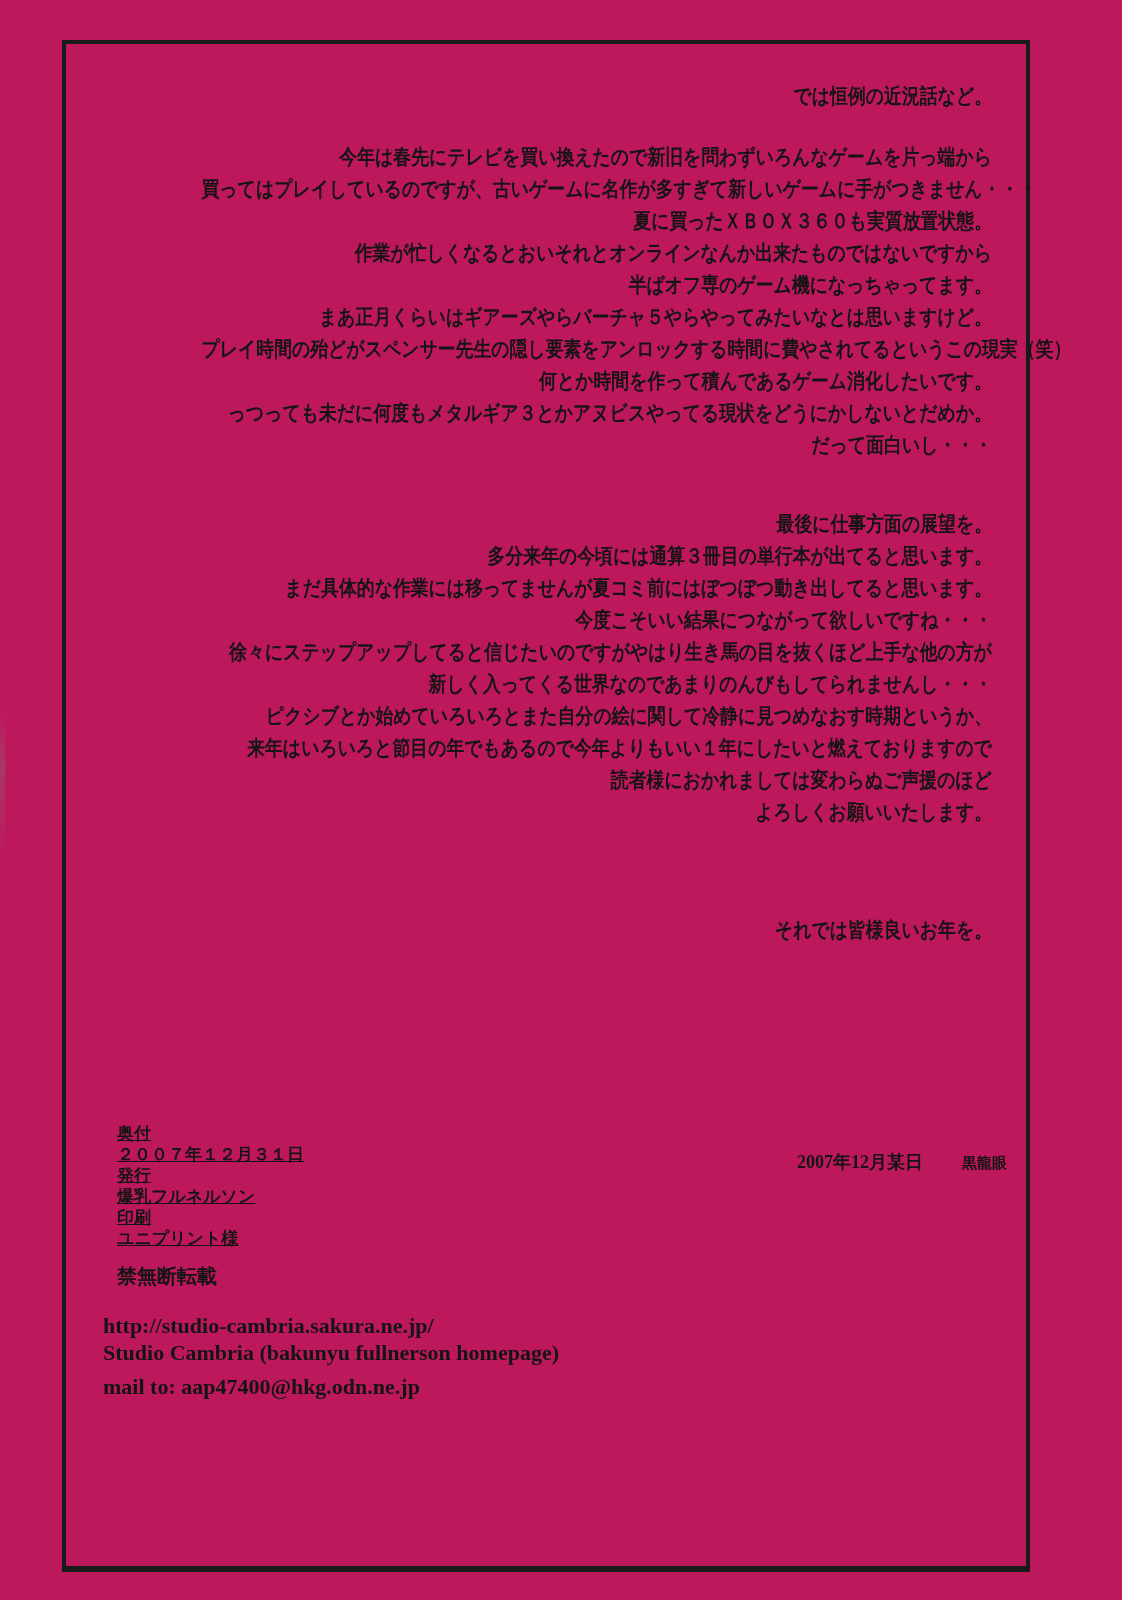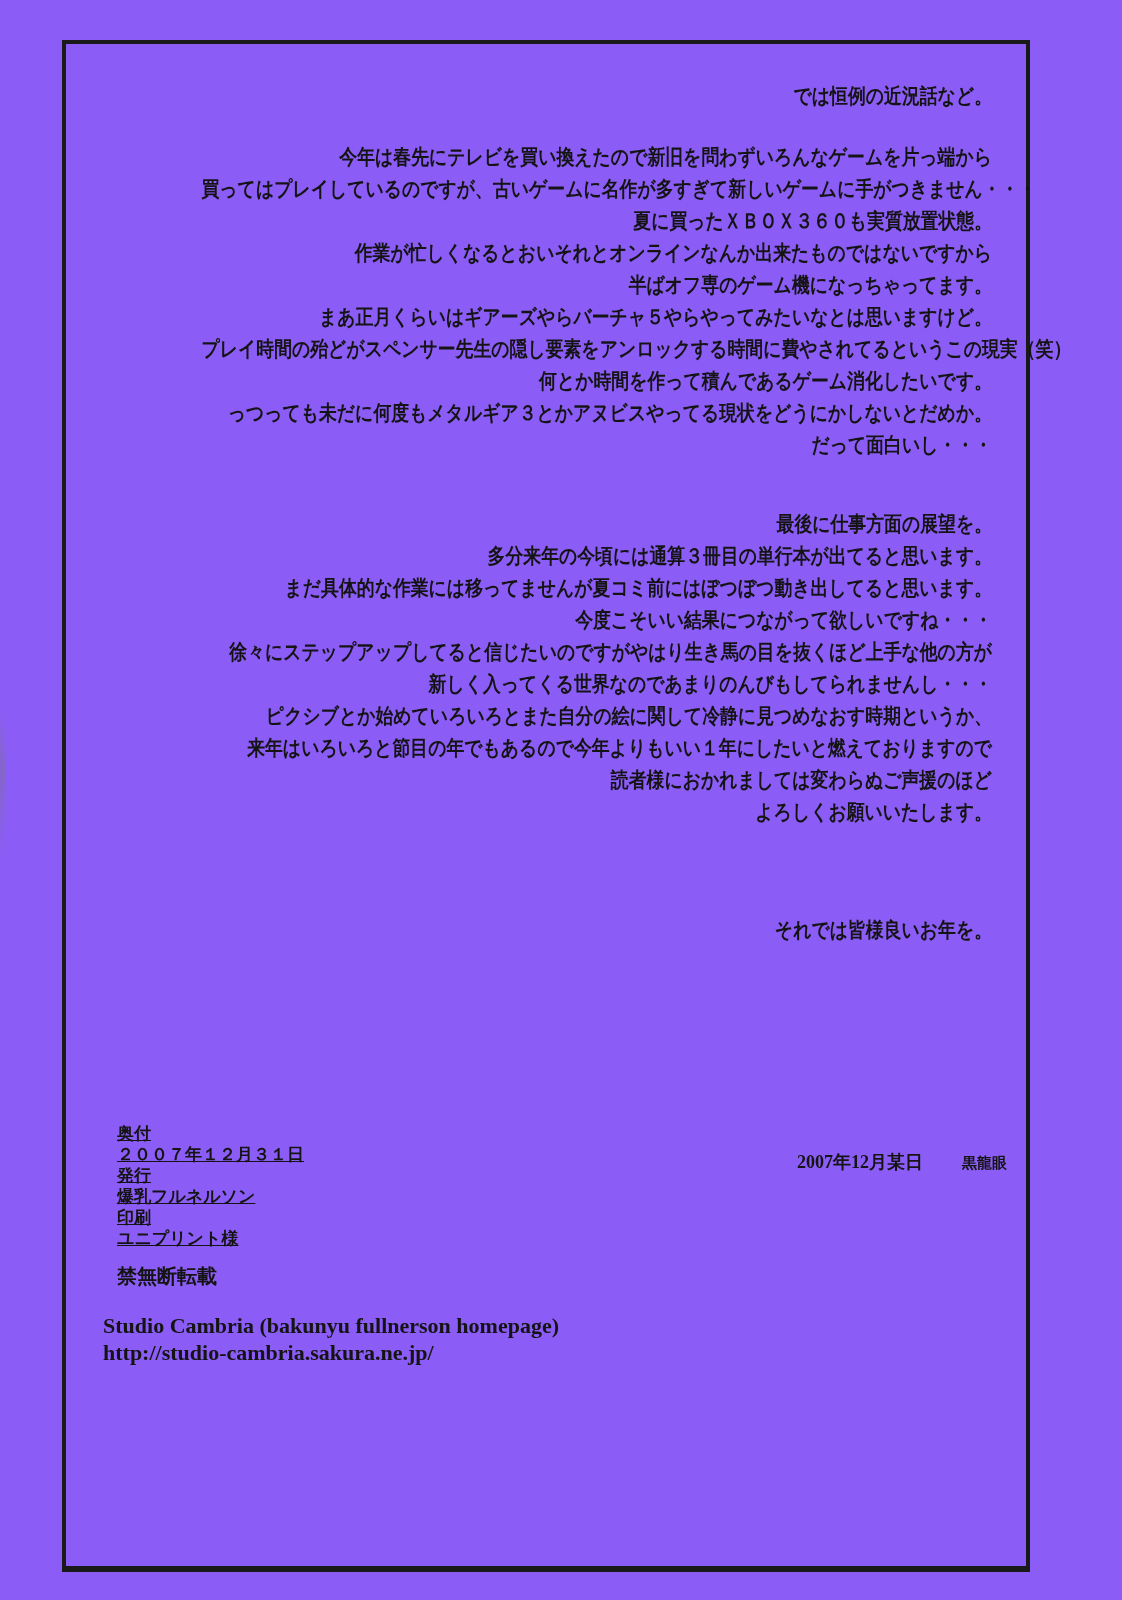--- a/index.html
+++ b/index.html
@@ -1,20 +1,20 @@
 <!DOCTYPE html>
 <html><head>
 <meta charset="utf-8">
 <style>
   html, body { margin: 0; padding: 0; }
   .page {
     position: relative;
     width: 1122px;
     height: 1600px;
-    background: #8b5cf6;
+    background: #be185d;
     overflow: hidden;
     font-family: "DejaVu Sans", sans-serif;
   }
   .frame {
     position: absolute;
     left: 62px;
     top: 40px;
     width: 968px;
     height: 1532px;
     box-sizing: border-box;
@@ -166,17 +166,18 @@
   </div>
 
   <div class="notice jp">禁無断転載</div>
 
   <div class="signature">
     <span class="sig-date">2007年12月某日</span>
     <span class="sig-name">黒龍眼</span>
   </div>
 
   <div class="contact">
+    <div>http://studio-cambria.sakura.ne.jp/</div>
     <div>Studio Cambria (bakunyu fullnerson homepage)</div>
-    <div>http://studio-cambria.sakura.ne.jp/</div>
   </div>
 
+  <div class="mailline">mail to: aap47400@hkg.odn.ne.jp</div>
 </div>
 
 </body></html>

